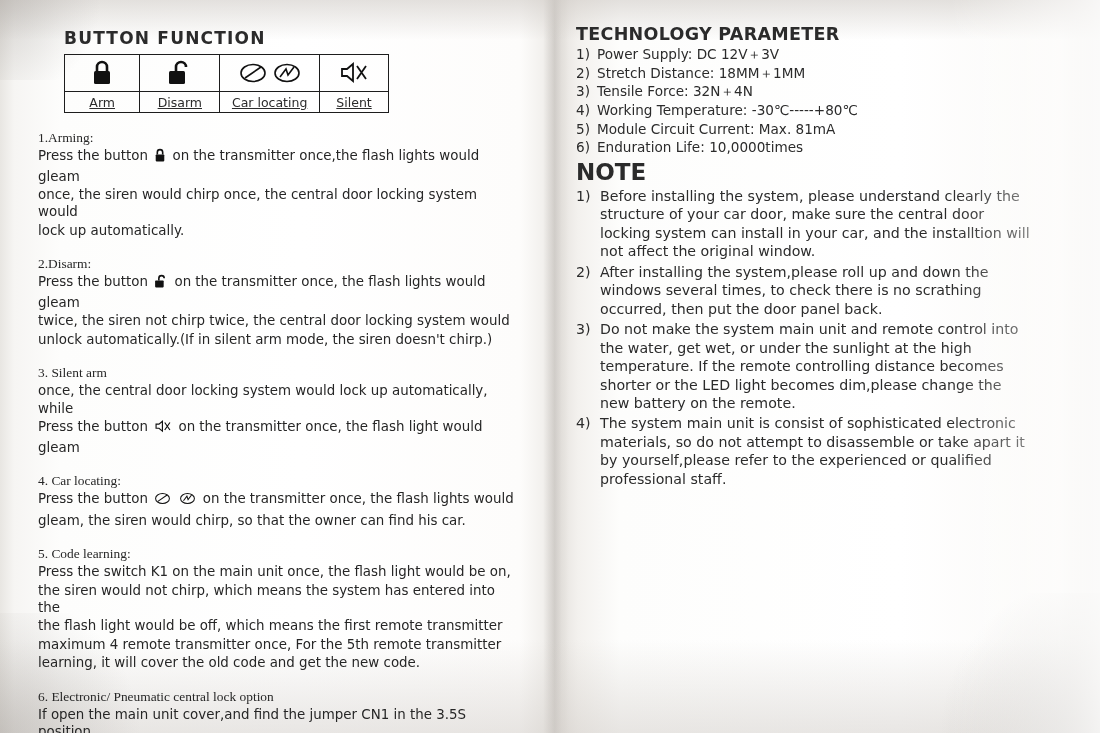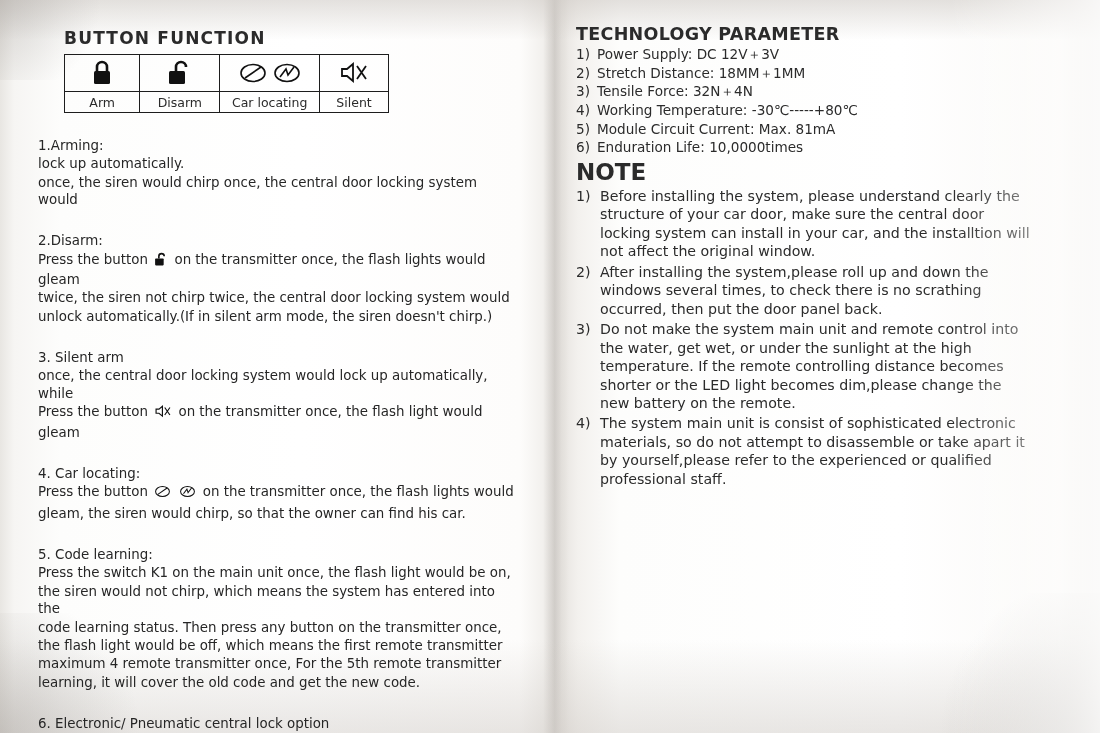--- a/index.html
+++ b/index.html
@@ -111,20 +111,21 @@
     vertical-align: middle;
     padding: 0;
   }
   .icon-cell {
     height: 36px;
   }
   .label-cell {
     height: 20px;
     font-size: 12.5px;
     padding-bottom: 2px;
+    text-decoration: underline;
   }
   .cell-arm { width: 76px; }
   .cell-disarm { width: 80px; }
   .cell-locating { width: 100px; }
   .cell-silent { width: 69px; }
 
   .icon-wrap {
     display: flex;
     align-items: center;
     justify-content: center;
@@ -132,22 +133,23 @@
     height: 34px;
   }
 
   .body-text {
     margin-top: 10px;
     font-size: 13.4px;
     line-height: 1.28;
     color: #262626;
   }
   .sec-head {
-    margin-top: 24px;
+    margin-top: 16px;
     font-size: 13.4px;
+    font-family: Liberation Serif, serif;
   }
   .para {
     margin-top: 1px;
     font-size: 13.4px;
     line-height: 1.30;
   }
   .para .inline-icon {
     display: inline-block;
     vertical-align: -3px;
     margin: 0 2px;
@@ -283,22 +285,32 @@
         <td class="label-cell cell-disarm">Disarm</td>
         <td class="label-cell cell-locating">Car locating</td>
         <td class="label-cell cell-silent">Silent</td>
       </tr>
     </tbody>
       </table>
 
     <div class="body-text">
 
       <div class="sec-head">1.Arming:</div>
+      <div class="para">
+        <span>Press the button</span>
+        <span class="inline-icon">
+          <svg width="12" height="15" viewBox="0 0 22 28" aria-hidden="true">
+            <path d="M6 12 V8 a5 5 0 0 1 10 0 V12" fill="none" stroke="#111" stroke-width="3"></path>
+            <rect x="3" y="12" width="16" height="13" rx="1.5" fill="#111"></rect>
+          </svg>
+        </span>
+        <span>on the transmitter once,the flash lights would gleam</span>
+      </div>
+      <div class="para">once, the siren would chirp once, the central door locking system would</div>
       <div class="para">lock up automatically.</div>
-      <div class="para">once, the siren would chirp once, the central door locking system would</div>
 
       <div class="sec-head">2.Disarm:</div>
       <div class="para">
         <span>Press the button</span>
         <span class="inline-icon">
           <svg width="14" height="15" viewBox="0 0 26 28" aria-hidden="true">
             <path d="M9 12 V8 a5 5 0 0 1 10 0" fill="none" stroke="#111" stroke-width="3"></path>
             <rect x="2" y="12" width="16" height="13" rx="1.5" fill="#111"></rect>
           </svg>
         </span>
@@ -335,21 +347,20 @@
             <path d="M7 17 L13 9 L15 15 L21 7" fill="none" stroke="#111" stroke-width="1.8"></path>
           </svg>
         </span>
         <span>on the transmitter once,  the flash lights would</span>
       </div>
       <div class="para">gleam, the siren would chirp, so that the owner can find his car.</div>
 
       <div class="sec-head">5. Code learning:</div>
       <div class="para">Press the switch K1 on the main unit once, the flash light would be on,</div>
       <div class="para">the siren would not chirp, which means the system has entered into the</div>
-      <div class="para">code learning status. Then press any button on the transmitter once,</div>
       <div class="para">the flash light would be off, which means the first remote transmitter</div>
       <div class="para">maximum 4 remote transmitter once, For the 5th  remote transmitter</div>
       <div class="para">learning, it will cover the old code and get the new code.</div>
 
       <div class="sec-head">6. Electronic/ Pneumatic central lock option</div>
       <div class="para">If open the main unit cover,and find the jumper CN1 in the 3.5S position,</div>
 
     </div>
   </div>
 

